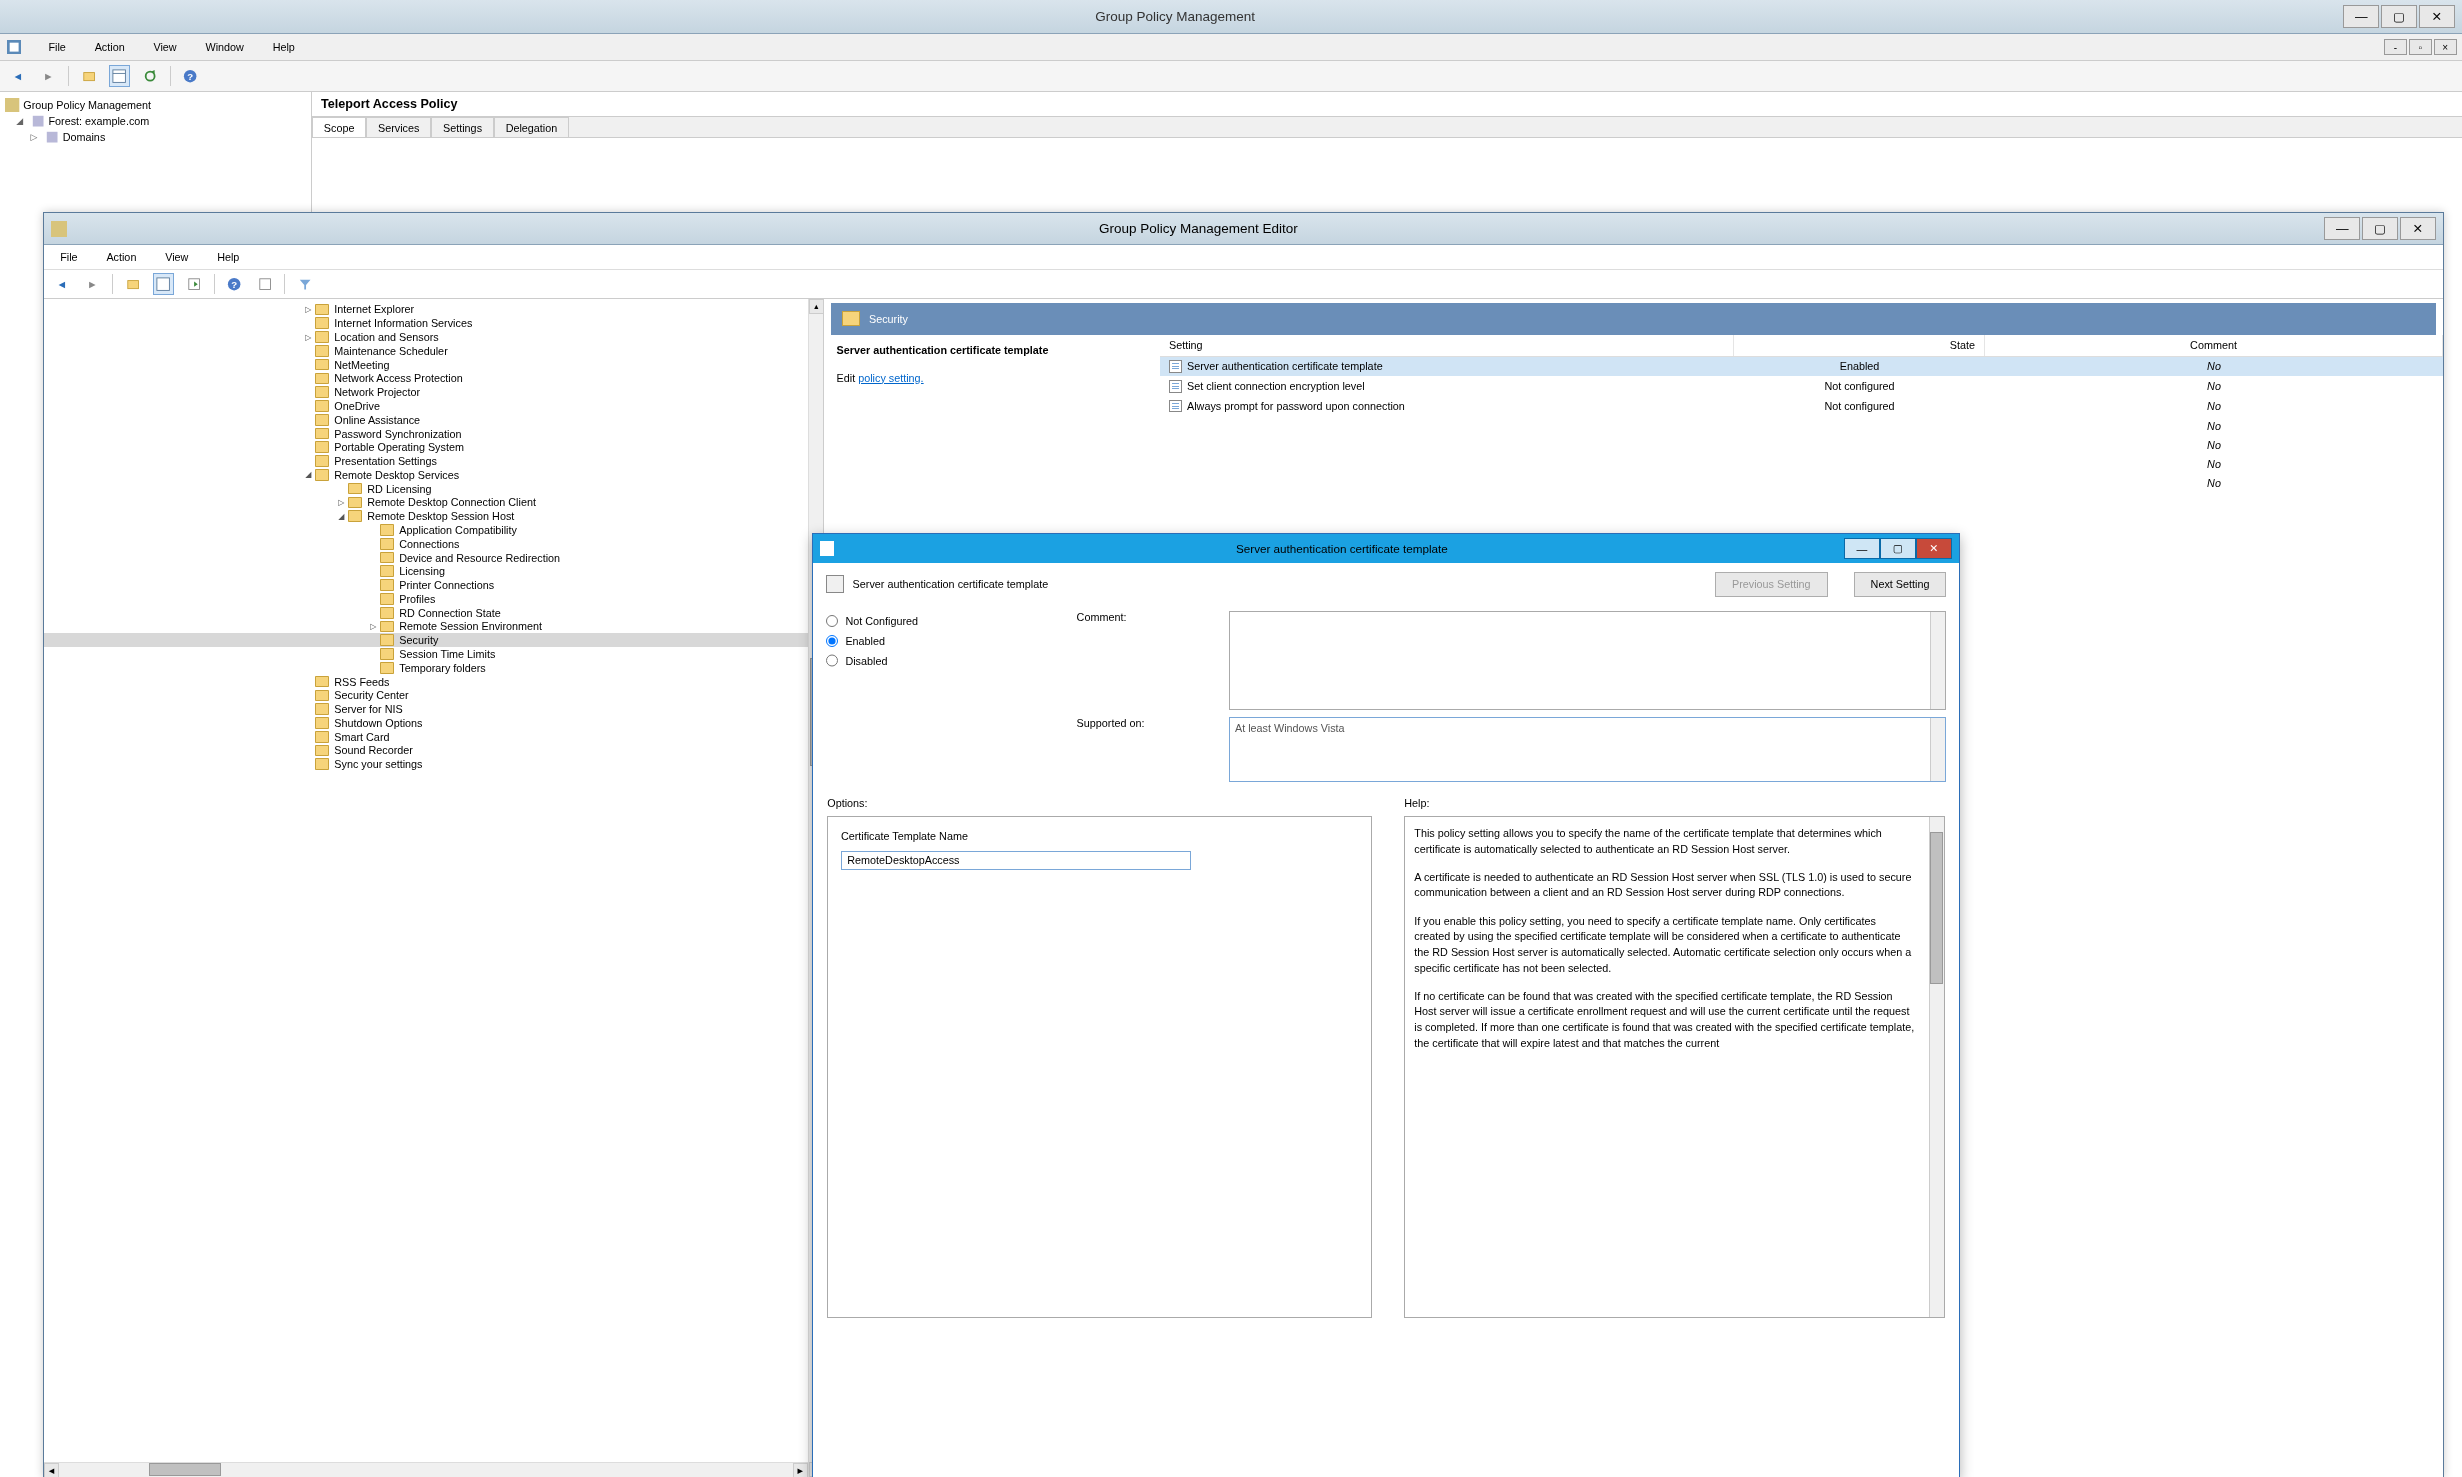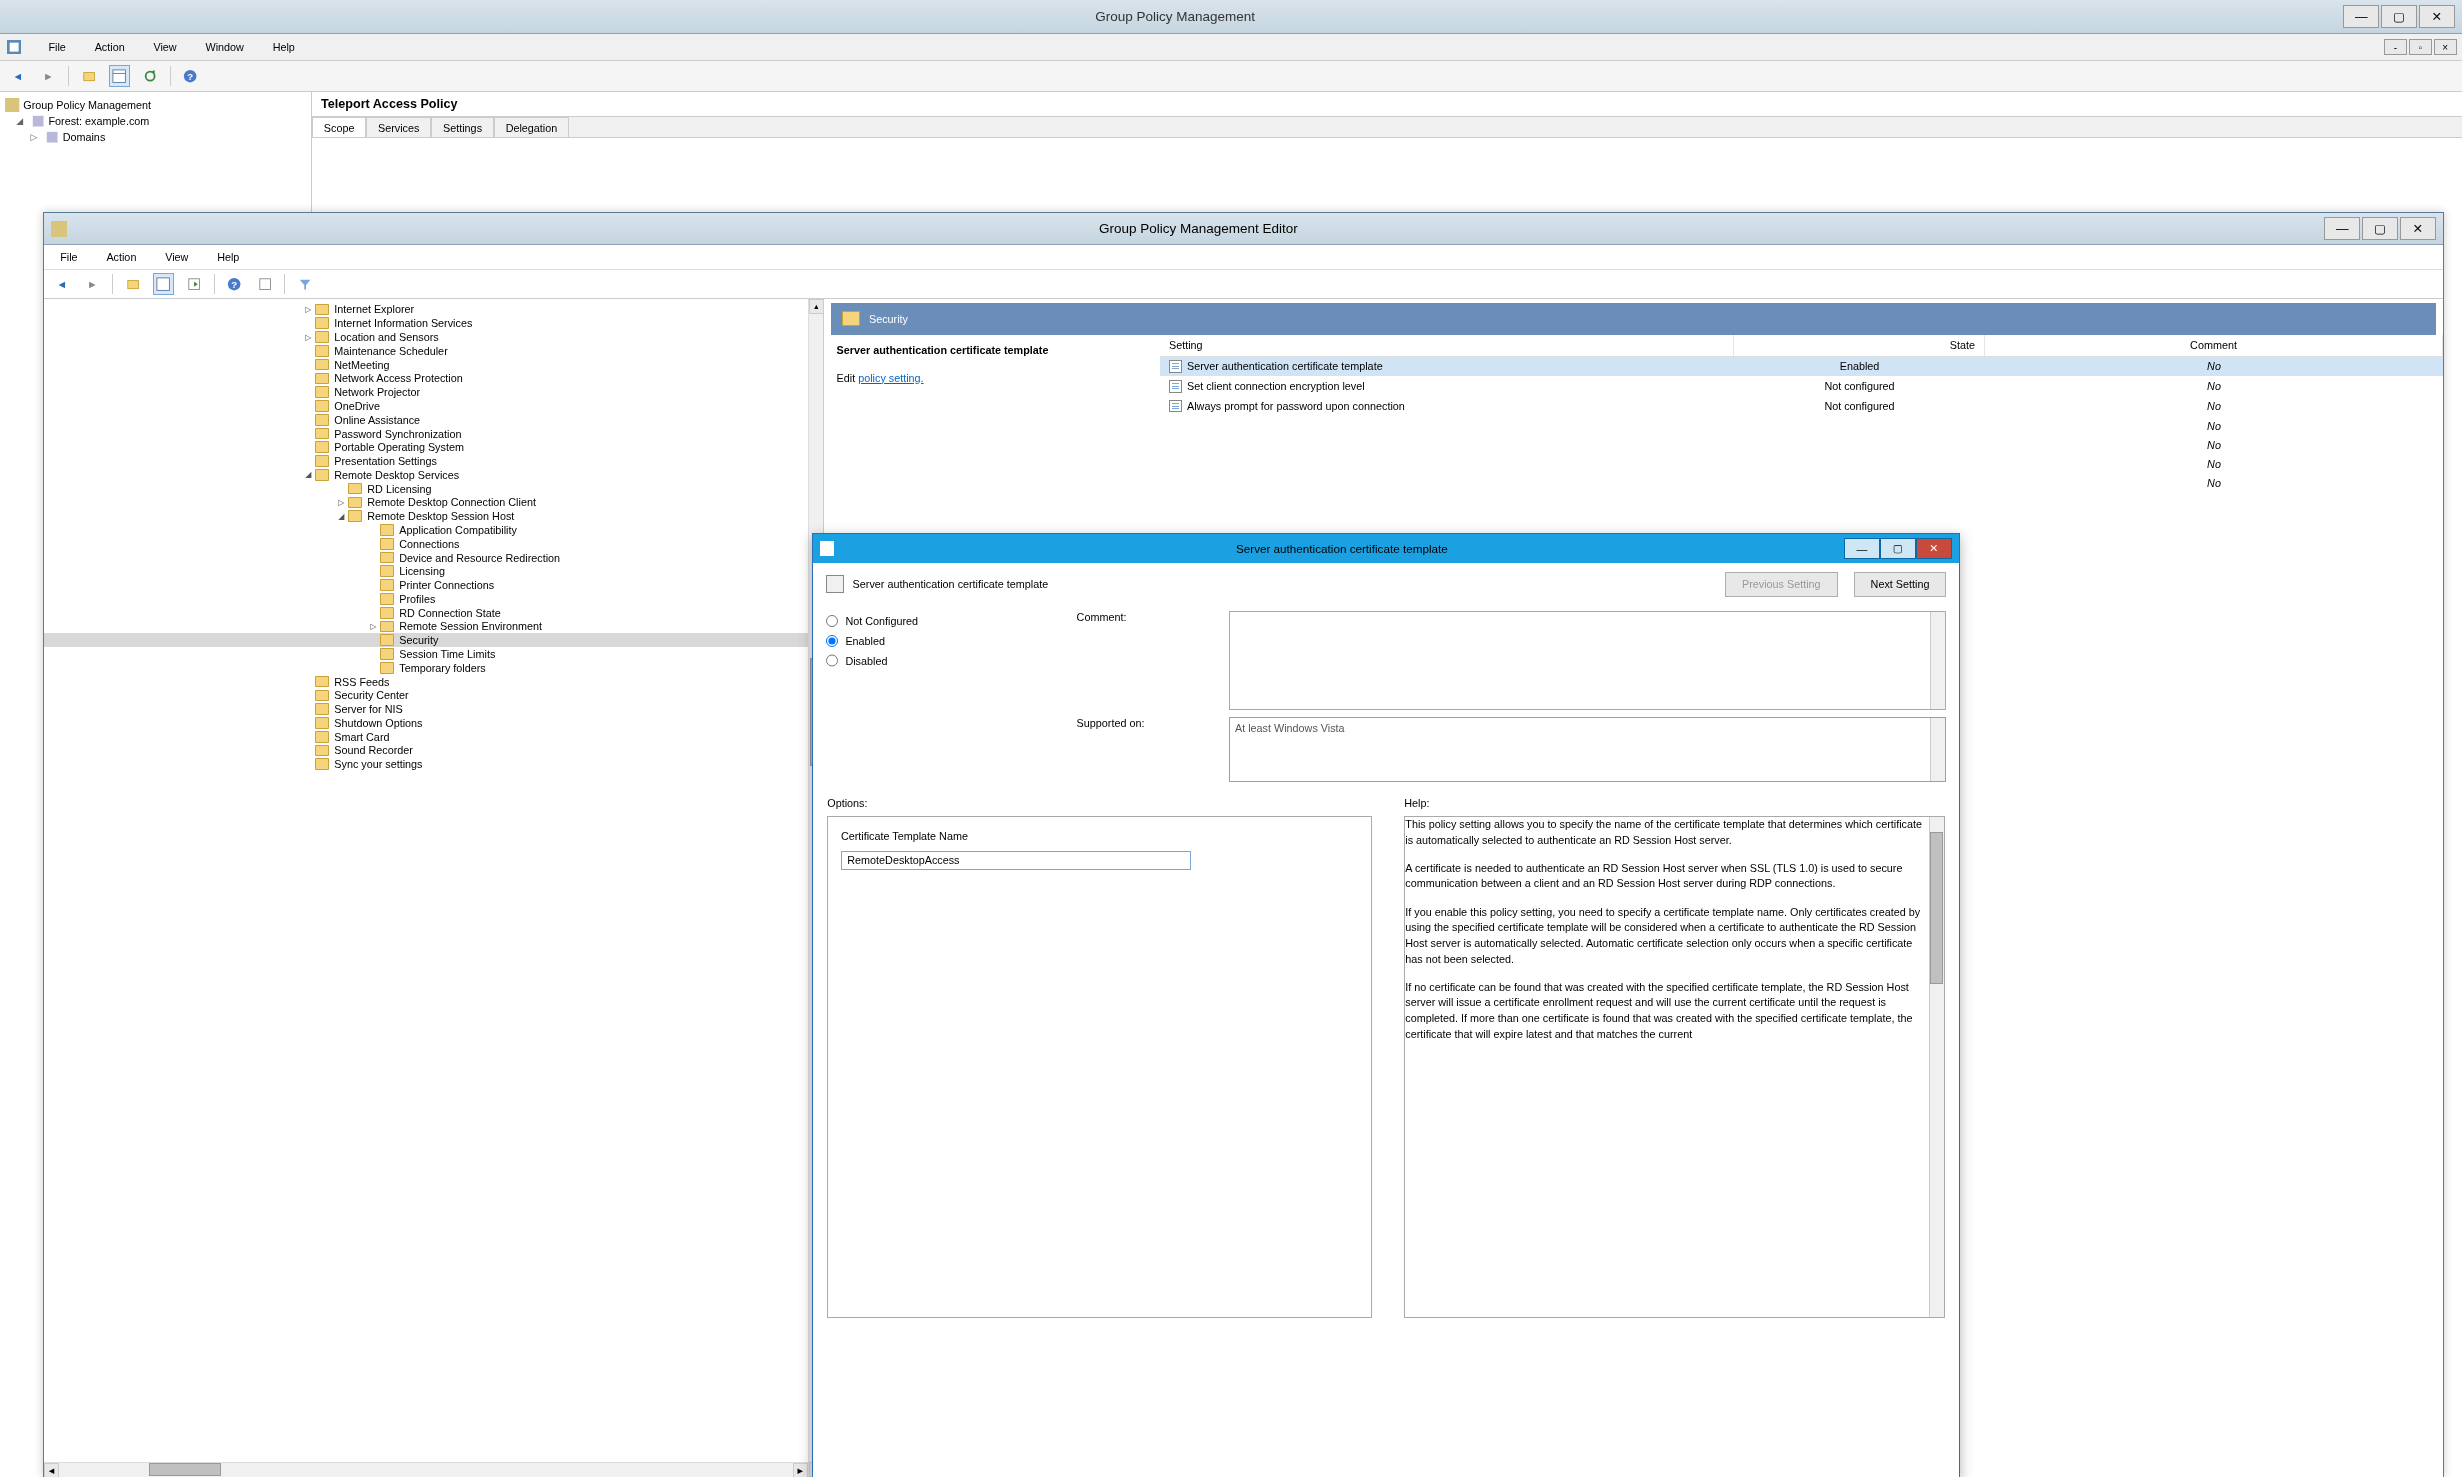--- a/index.html
+++ b/index.html
@@ -85,38 +85,38 @@
 .dialog { position: absolute; left: 812px; top: 533px; width: 1148px; height: 945px; background: #fff; border: 0.9px solid #2a6db8; box-shadow: 0 3.6px 12.6px rgba(0,0,0,.3); z-index: 20; }
 .dialog-titlebar { height: 29px; background: #1ba1e2; display: flex; align-items: center; padding: 0 7.2px; }
 .dialog-titlebar .icon { width: 14.3px; height: 14.3px; margin-right: 5.4px; background: #fff; }
 .dialog-titlebar .title { flex: 1; text-align: center; color: #000; font-size: 11.7px; }
 .dlg-controls { display: flex; }
 .dlg-btn { width: 36px; height: 21.5px; display: flex; align-items: center; justify-content: center; border: 0.9px solid #0a6aa8; background: #cfe6f5; cursor: pointer; }
 .dlg-btn.close { background: #c74a3a; color: #fff; }
 
 .dialog-header { display: flex; align-items: center; padding: 9px 12.6px; gap: 9px; }
 .dlg-icon { width: 18px; height: 18px; border: 0.9px solid #888; background: #f0f0f0; }
-.dlg-nav { margin-left: auto; display: flex; gap: 16px; }
+.dlg-nav { margin-left: auto; display: flex; gap: 26px; }
 .dlg-nav button { padding: 5.4px 16px; border: 0.9px solid #adadad; background: #e8e8e8; cursor: pointer; }
 .dlg-nav button:disabled { color: #999; }
 
 .dialog-grid { display: grid; grid-template-columns: 242px 143px 1fr; gap: 7.2px 9px; padding: 5.4px 12.6px 9px 12.6px; align-items: start; }
 .radio-row { display: flex; align-items: center; gap: 7.2px; padding: 3.6px 0; }
 .radio-row input { width: 12.6px; height: 12.6px; }
 .textarea-box { border: 0.9px solid #aaa; height: 99px; position: relative; }
 .textarea-box .sb { position: absolute; right: 0; top: 0; width: 15.2px; bottom: 0; background: #f0f0f0; border-left: 0.9px solid #ccc; }
 .sup-box { border: 0.9px solid #7aa7d8; height: 65px; position: relative; padding: 3.6px 5.4px; color: #555; }
 
 .options-row { display: flex; padding: 5.4px 14.3px 9px 14.3px; gap: 32px; }
 .options-col { width: 545px; }
 .help-col { flex: 1; }
 .options-box { border: 0.9px solid #aaa; height: 502px; padding: 12.6px; }
 .field-label { margin-bottom: 9px; }
 .text-input { width: 350px; border: 0.9px solid #7aa7d8; padding: 2.7px 5.4px; outline: none; }
-.help-box { border: 0.9px solid #aaa; height: 502px; padding: 0; position: relative; overflow: hidden; font-size: 10.8px; line-height: 1.45; }
+.help-box { border: 0.9px solid #aaa; height: 502px; padding: 9px; position: relative; overflow: hidden; font-size: 10.8px; line-height: 1.45; }
 .help-box .sb { position: absolute; right: 0; top: 0; bottom: 0; width: 15.2px; background: #f0f0f0; border-left: 0.9px solid #ccc; }
 .help-box .sb-thumb { position: absolute; left: 0.9px; right: 0.9px; top: 15.2px; height: 152px; background: #c0c0c0; border: 0.9px solid #999; }
 .help-text { padding-right: 20px; }
 .help-text p { margin-bottom: 12.6px; }
 
 .arrow-left::before { content: "◄"; color: #2a6db8; }
 .arrow-right::before { content: "►"; color: #888; }
 svg { display: block; }
 </style>
 </head>

